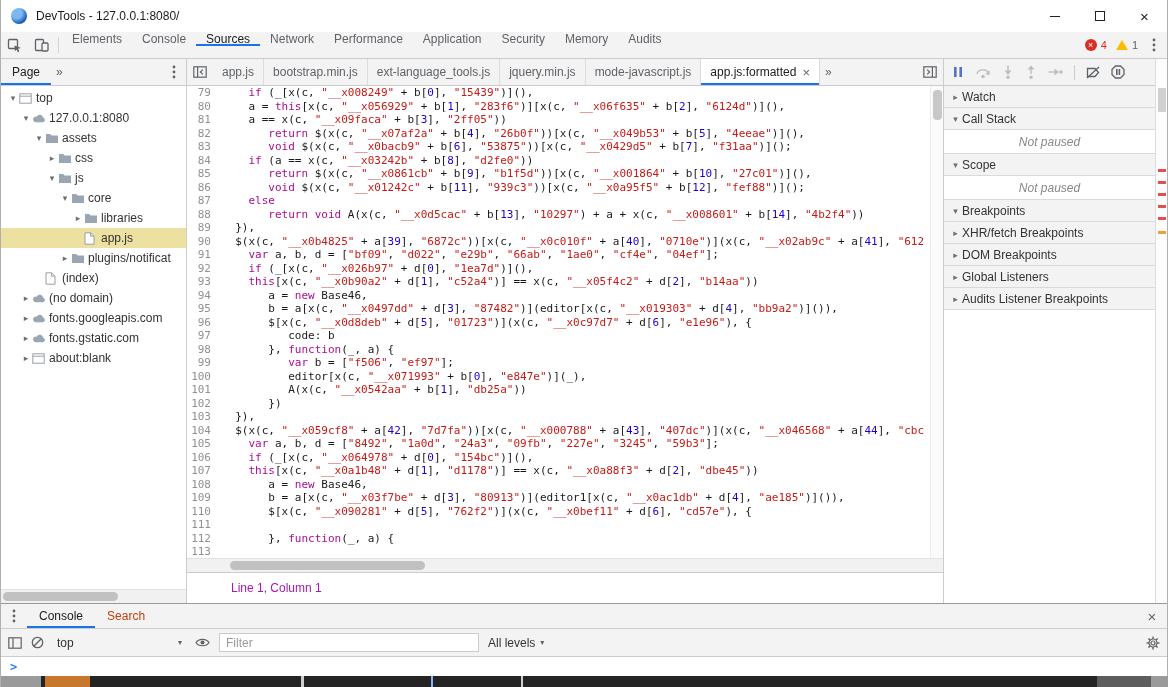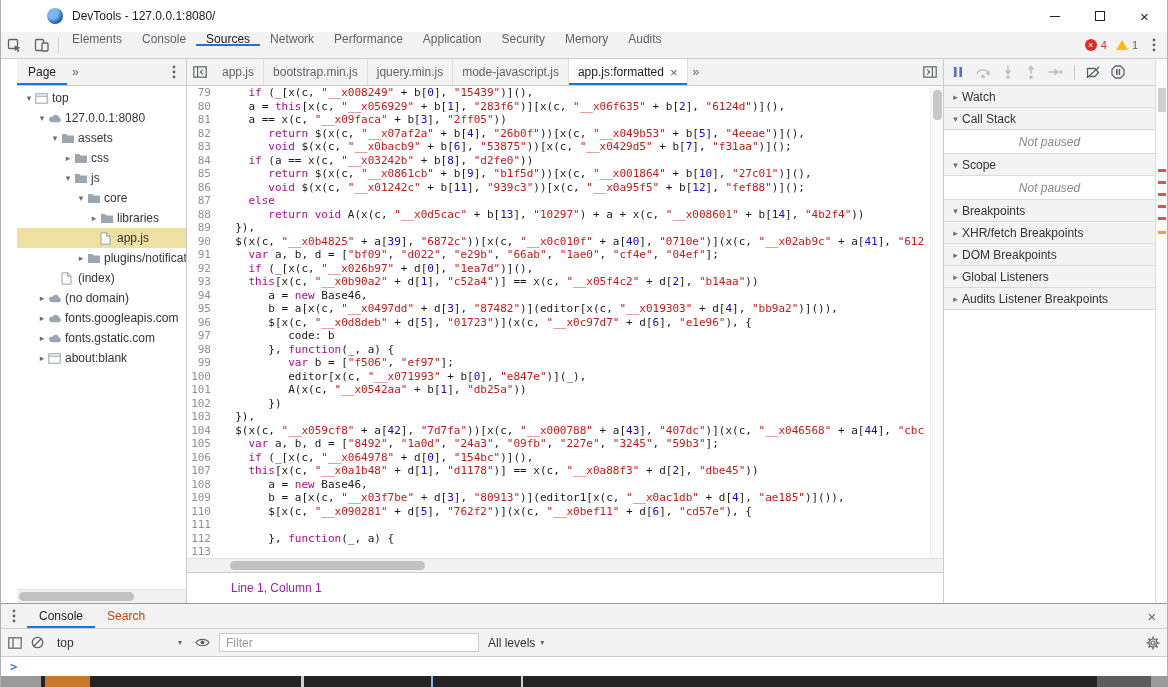--- a/index.html
+++ b/index.html
@@ -1,21 +1,21 @@
 <!DOCTYPE html>
 <html><head>
 <meta charset="utf-8">
 <style>
   *{margin:0;padding:0;box-sizing:border-box;}
   html,body{width:1168px;height:687px;overflow:hidden;}
   body{font-family:"Liberation Sans",sans-serif;font-size:12px;color:#333;background:#fff;}
   .window{width:1168px;height:687px;display:flex;flex-direction:column;border-left:1px solid #b0b0b0;border-right:1px solid #b0b0b0;}
 
   
-  .titlebar{flex:0 0 32px;background:#fff;display:flex;align-items:center;padding-left:36px;}
+  .titlebar{flex:0 0 32px;background:#fff;display:flex;align-items:center;}
   .devtools-logo{width:16px;height:16px;margin-left:10px;border-radius:50%;background:radial-gradient(circle at 35% 32%,#7db7f2 0 35%,#1a5fb4 70%,#123f7a);}
   .title-text{margin-left:9px;color:#1b1b1b;font-size:12px;}
   .win-controls{margin-left:auto;display:flex;height:100%;}
   .win-btn{width:45px;height:100%;display:flex;align-items:center;justify-content:center;color:#222;}
   .glyph-min{width:10px;border-bottom:1px solid #222;}
   .glyph-max{width:10px;height:10px;border:1px solid #222;}
   .glyph-close{font-size:15px;line-height:1;}
 
   
   .main-toolbar{flex:0 0 27px;background:#f3f3f3;border-bottom:1px solid #ccc;display:flex;align-items:stretch;}
@@ -26,21 +26,21 @@
   .badges{margin-left:auto;display:flex;align-items:center;gap:4px;padding-right:2px;}
   .err-circle{width:12px;height:12px;border-radius:50%;background:#d93025;color:#fff;font-size:9px;display:flex;align-items:center;justify-content:center;line-height:1;}
   .err-count{color:#d93025;font-size:11px;}
   .warn-tri{width:0;height:0;border-left:6px solid transparent;border-right:6px solid transparent;border-bottom:10px solid #fbbc04;margin-left:5px;}
   .warn-count{color:#5f6368;font-size:11px;}
 
   
   .content{flex:1 1 auto;display:flex;min-height:0;}
 
   
-  .navigator{flex:0 0 186px;border-right:1px solid #ccc;display:flex;flex-direction:column;background:#fff;min-width:0;padding-left:16px;}
+  .navigator{flex:0 0 186px;border-right:1px solid #ccc;display:flex;flex-direction:column;background:#fff;min-width:0;}
   .nav-toolbar{flex:0 0 27px;background:#f3f3f3;border-bottom:1px solid #ccc;display:flex;align-items:stretch;}
   .nav-tab{padding:0 11px;display:flex;align-items:center;color:#202124;box-shadow:inset 0 -2px 0 #1a73e8;}
   .overflow-chevrons{display:flex;align-items:center;padding:0 5px;color:#5f6368;font-size:12px;}
   .nav-menu{margin-left:auto;width:24px;display:flex;align-items:center;justify-content:center;}
   .tree{flex:1 1 auto;overflow:hidden;padding-top:2px;}
   .tree-row{height:20px;display:flex;align-items:center;white-space:nowrap;overflow:hidden;}
   .tree-row.selected{background:#ece1a0;}
   .arrow{font-family:"DejaVu Sans",sans-serif;font-size:9px;color:#6e6e6e;width:12px;flex:0 0 12px;text-align:center;}
   .tree-icon{width:17px;flex:0 0 17px;display:flex;align-items:center;}
   .tree-label{color:#333;}
@@ -321,20 +321,23 @@
               <line x1="4.6" y1="1" x2="4.6" y2="11" stroke="#5f6368" stroke-width="1.2"></line>
               <path d="M9.8 3.6 L7.4 6 L9.8 8.4" fill="none" stroke="#5f6368" stroke-width="1.2"></path>
             </svg>
         </div>
         <div id="file-tabs" style="display:flex;align-items:stretch;min-width:0;">
             <div class="file-tab">
               <span>app.js</span>
             </div>
             <div class="file-tab">
               <span>bootstrap.min.js</span>
+            </div>
+            <div class="file-tab">
+              <span>ext-language_tools.js</span>
             </div>
             <div class="file-tab">
               <span>jquery.min.js</span>
             </div>
             <div class="file-tab">
               <span>mode-javascript.js</span>
             </div>
             <div class="file-tab selected">
               <span>app.js:formatted</span>
               <span class="tab-close">×</span>

